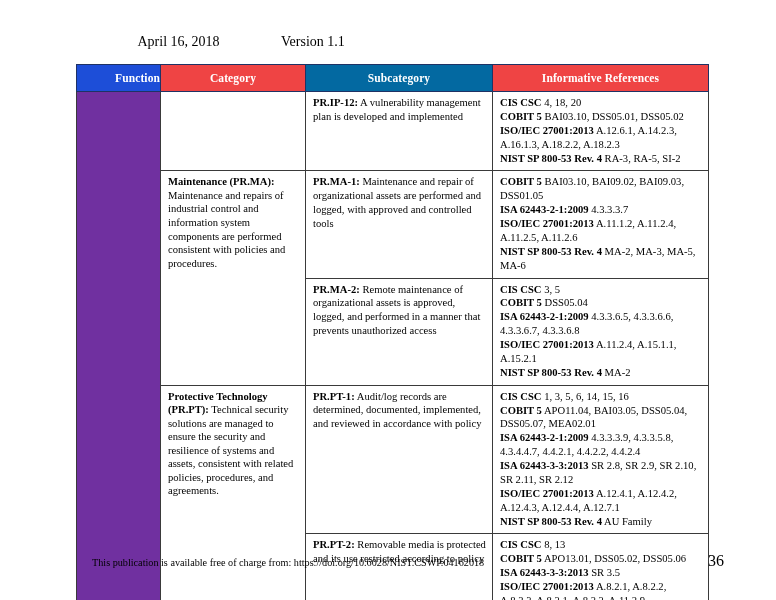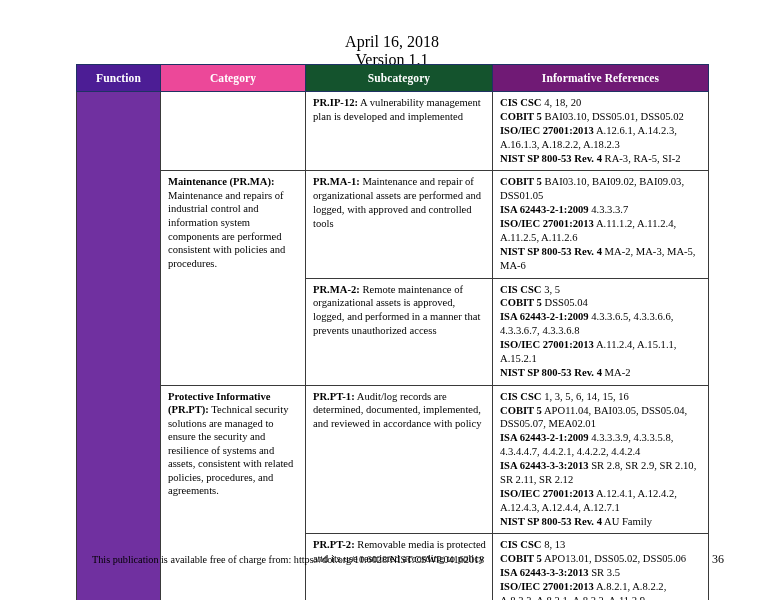--- a/index.html
+++ b/index.html
@@ -18,22 +18,21 @@
 
   
   .running-head {
     position: absolute;
     left: 76px;
     top: 33px;
     width: 632px;
     height: 18px;
     display: flex;
     align-items: center;
-    font-size: 16px;
-    flex-direction: column;
+    font-size: 14px;
   }
   .rh-date      { width: 205px; text-align: center; }
   .rh-title     { width: 230px; text-align: center; }
   .rh-version   { flex: 1;      }
 
   
   .fw-table {
     position: absolute;
     left: 76px;
     top: 64px;
@@ -98,43 +97,43 @@
   .footer {
     position: absolute;
     left: 92px;
     top: 552px;
     width: 632px;
     display: flex;
     align-items: baseline;
     justify-content: space-between;
     font-size: 10.2px;
   }
-  .footer-page { font-size: 12px; }
+  .footer-page { font-size: 16px; }
 </style>
 </head>
 <body>
 
 <div class="running-head">
   <span class="rh-date">April 16, 2018</span>
   <span class="rh-version">Version 1.1</span>
 </div>
 
 <table class="fw-table">
   <colgroup>
     <col style="width:84px">
     <col style="width:145px">
     <col style="width:187px">
     <col style="width:216px">
   </colgroup>
   <thead>
     <tr>
-      <th style="background: #4c1d95; border-color: rgb(31, 50, 100);">Function</th>
-      <th style="background: #ec4899; border-color: rgb(31, 50, 100);">Category</th>
-      <th style="background: #14532d; border-color: rgb(31, 50, 100); margin-top: 40px;">Subcategory</th>
-      <th style="background: #701a75; border-color: rgb(31, 50, 100);">Informative References</th>
+      <th style="background: #1d4ed8; border-color: rgb(31, 50, 100); text-align: right;">Function</th>
+      <th style="background: #ef4444; border-color: rgb(31, 50, 100);">Category</th>
+      <th style="background: #0369a1; border-color: rgb(31, 50, 100); margin-top: 40px;">Subcategory</th>
+      <th style="background: #ef4444; border-color: rgb(31, 50, 100);">Informative References</th>
     </tr>
   </thead>
   <tbody>
 
     <tr style="height:68px">
       <td class="col-function" rowspan="5" style="background: rgb(112, 48, 160);"></td>
       <td class="col-category">
         <span class="cat-title"></span><span></span>
       </td>
       <td class="col-subcategory">
@@ -171,21 +170,21 @@
         <span class="ref-line"><span class="ref-src">CIS CSC</span><span> 3, 5</span></span>
         <span class="ref-line"><span class="ref-src">COBIT 5</span><span> DSS05.04</span></span>
         <span class="ref-line"><span class="ref-src">ISA 62443-2-1:2009</span><span> 4.3.3.6.5, 4.3.3.6.6, 4.3.3.6.7, 4.3.3.6.8</span></span>
         <span class="ref-line"><span class="ref-src">ISO/IEC 27001:2013</span><span> A.11.2.4, A.15.1.1, A.15.2.1</span></span>
         <span class="ref-line"><span class="ref-src">NIST SP 800-53 Rev. 4</span><span> MA-2</span></span>
       </td>
     </tr>
 
     <tr style="height:125px">
       <td class="col-category" rowspan="2">
-        <span class="cat-title">Protective Informative (PR.PT):</span><span> Technical security solutions are managed to ensure the security and resilience of systems and assets, consistent with related policies, procedures, and agreements.</span>
+        <span class="cat-title">Protective Technology (PR.PT):</span><span> Technical security solutions are managed to ensure the security and resilience of systems and assets, consistent with related policies, procedures, and agreements.</span>
       </td>
       <td class="col-subcategory">
         <span class="sub-id">PR.PT-1:</span><span> Audit/log records are determined, documented, implemented, and reviewed in accordance with policy</span>
       </td>
       <td class="col-references">
         <span class="ref-line"><span class="ref-src">CIS CSC</span><span> 1, 3, 5, 6, 14, 15, 16</span></span>
         <span class="ref-line"><span class="ref-src">COBIT 5</span><span> APO11.04, BAI03.05, DSS05.04, DSS05.07, MEA02.01</span></span>
         <span class="ref-line"><span class="ref-src">ISA 62443-2-1:2009</span><span> 4.3.3.3.9, 4.3.3.5.8, 4.3.4.4.7, 4.4.2.1, 4.4.2.2, 4.4.2.4</span></span>
         <span class="ref-line"><span class="ref-src">ISA 62443-3-3:2013</span><span> SR 2.8, SR 2.9, SR 2.10, SR 2.11, SR 2.12</span></span>
         <span class="ref-line"><span class="ref-src">ISO/IEC 27001:2013</span><span> A.12.4.1, A.12.4.2, A.12.4.3, A.12.4.4, A.12.7.1</span></span>

